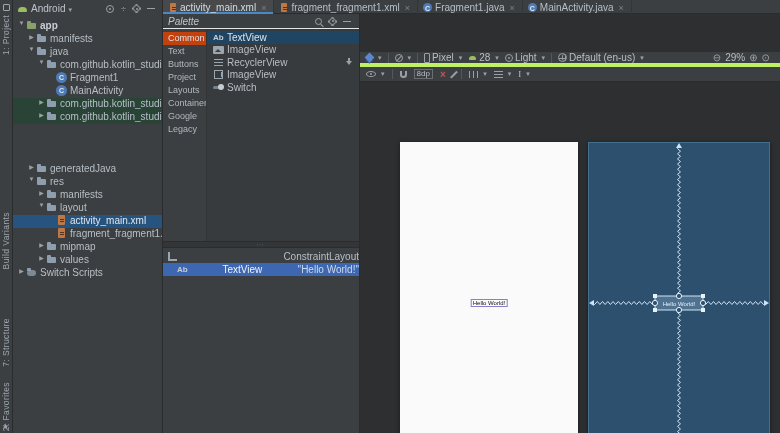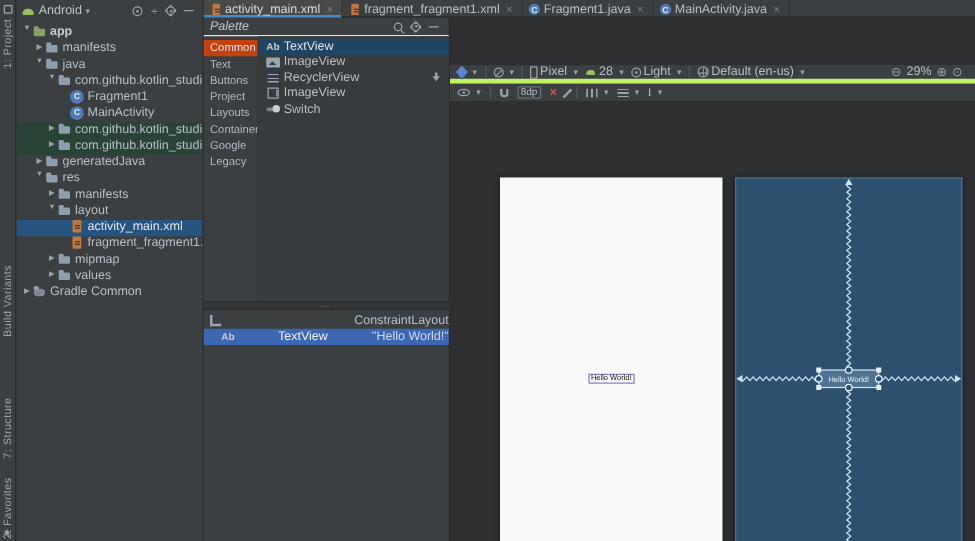--- a/index.html
+++ b/index.html
@@ -224,21 +224,21 @@
         <div class="trow vcs-green" style="padding-left: 24px;">
           <span class="chev">▶</span>
           <span class="ico ico-package"></span>
           <span class="lbl">com.github.kotlin_studio.main_ac</span>
         </div>
         <div class="trow vcs-green" style="padding-left: 24px;">
           <span class="chev">▶</span>
           <span class="ico ico-package"></span>
           <span class="lbl">com.github.kotlin_studio.main_ac</span>
         </div>
-        <div class="trow" style="padding-left: 14px;">
+        <div class="trow" style="padding-left: 14px; margin-top: 39px;">
           <span class="chev">▶</span>
           <span class="ico ico-folder-gen"></span>
           <span class="lbl">generatedJava</span>
         </div>
         <div class="trow" style="padding-left: 14px;">
           <span class="chev">▼</span>
           <span class="ico ico-folder"></span>
           <span class="lbl">res</span>
         </div>
         <div class="trow" style="padding-left: 24px;">
@@ -267,21 +267,21 @@
           <span class="lbl">mipmap</span>
         </div>
         <div class="trow" style="padding-left: 24px;">
           <span class="chev">▶</span>
           <span class="ico ico-folder"></span>
           <span class="lbl">values</span>
         </div>
         <div class="trow" style="padding-left: 4px;">
           <span class="chev">▶</span>
           <span class="ico ico-gradle"></span>
-          <span class="lbl">Gradle Common</span>
+          <span class="lbl">Switch Scripts</span>
         </div>
       </div>
   </div>
 
   <div class="tabbar">
 
   <div class="tab selected">
         <span class="ico ico-xml-file"></span>
         <span>activity_main.xml</span>
         <span class="tab-x"></span>

